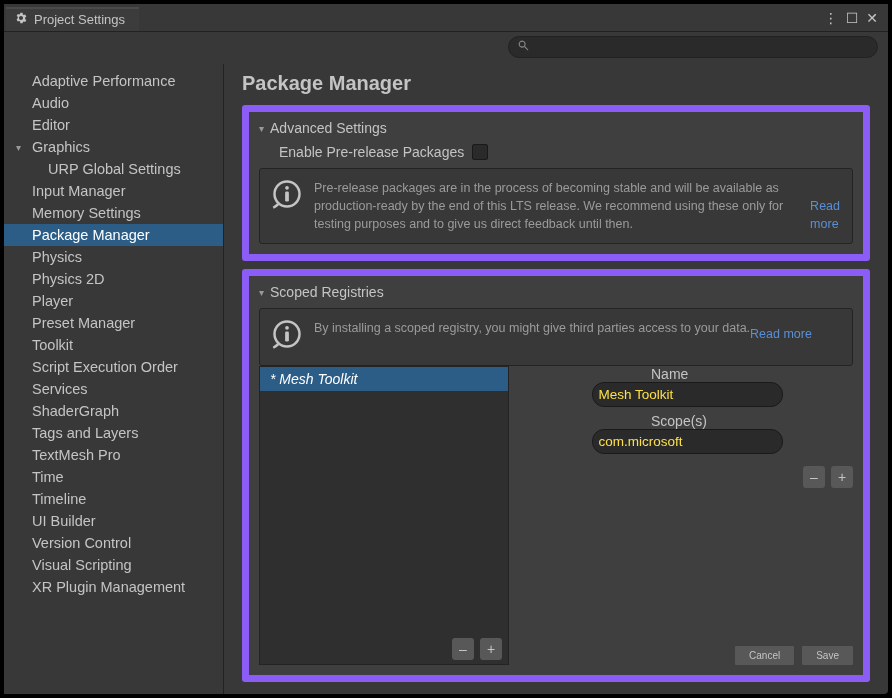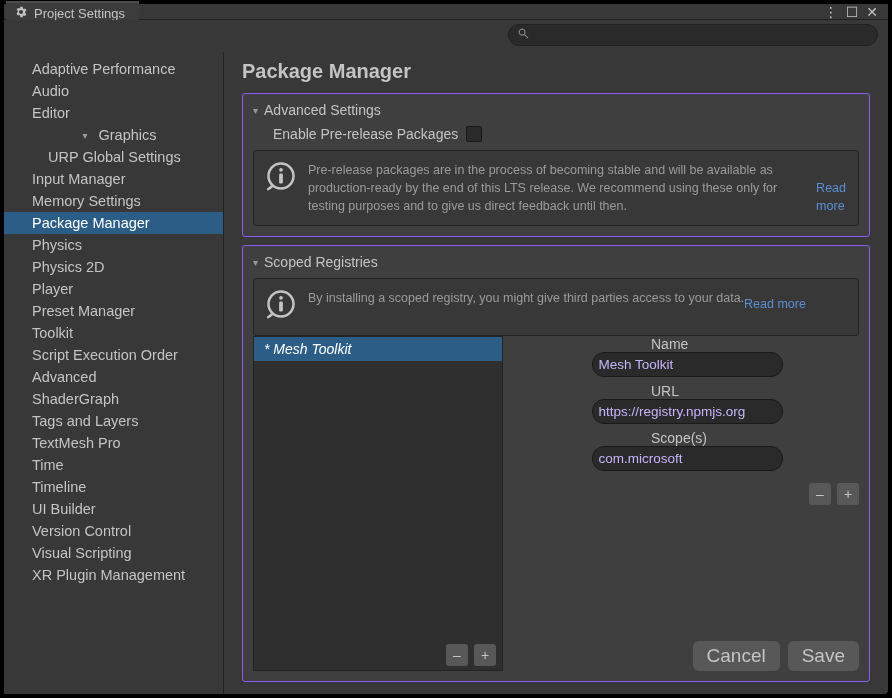--- a/index.html
+++ b/index.html
@@ -1,60 +1,60 @@
 <!DOCTYPE html>
 <html><head>
 <meta charset="utf-8">
 <style>
   * { box-sizing: border-box; margin: 0; padding: 0; font-family: -apple-system, "Segoe UI", Arial, sans-serif; }
   body { background: #000; width: 892px; height: 698px; overflow: hidden; }
   .window { background: #383838; width: 884px; height: 690px; margin: 4px; border-radius: 4px; display: flex; flex-direction: column; box-shadow: 0 0 4px #000; }
-  .titlebar { display: flex; align-items: center; height: 16px; background: #383838; border-bottom: 1px solid #222; }
+  .titlebar { display: flex; align-items: center; height: 28px; background: #383838; border-bottom: 1px solid #222; }
   .tab { display: flex; align-items: center; gap: 6px; background: #3c3c3c; color: #c4c4c4; height: 24px; padding: 0 14px 0 8px; font-size: 13px; margin: 2px 0 0 2px; border-top: 2px solid #4a4a4a; }
   .tab svg { width: 14px; height: 14px; }
   .titlebar-spacer { flex: 1; }
   .titlebar-btns { display: flex; gap: 8px; padding-right: 10px; color: #c4c4c4; }
   .titlebar-btns span { cursor: pointer; font-size: 14px; }
   .searchbar-row { display:flex; justify-content:flex-end; padding: 4px 10px 6px 10px; background:#383838; }
   .searchbar { display:flex; align-items:center; width: 370px; height:22px; background:#2a2a2a; border:1px solid #222; border-radius:12px; padding:0 8px; }
   .searchbar svg { width:13px; height:13px; fill:#888; }
   .searchbar input { flex:1; background:transparent; border:none; outline:none; color:#c4c4c4; font-size:12px; margin-left:6px; }
   .body { flex:1; display:flex; }
   .sidebar { width: 220px; background:#383838; padding: 6px 0; overflow:hidden; color:#c4c4c4; font-size:14.5px; border-right: 1px solid #222; }
   .side-item { display:flex; align-items:center; padding: 2px 0 2px 28px; cursor:pointer; height:22px; }
   .side-item.child { padding-left: 44px; }
   .side-item.selected { background:#2c5d87; color:#fff; }
-  .side-item.foldable { padding-left: 12px; position:relative;justify-content:center; }
+  .side-item.foldable { padding-left: 12px; position:relative; }
   .side-item.foldable::before { content:"▾"; font-size:10px; color:#999; margin-right:6px; width:10px; display:inline-block; }
   .main { flex:1; padding: 8px 18px 12px 18px; overflow:auto; display:flex; flex-direction:column; gap:8px; }
   .main h1 { color:#c4c4c4; font-size:20px; font-weight:600; margin-bottom:2px; }
-  .panel { background:#3f3f3f; border:1px solid #8b5cf6; border-radius:3px; padding: 8px 10px 10px 10px; }
+  .panel { background:#3f3f3f; border:7px solid #8b5cf6; border-radius:3px; padding: 8px 10px 10px 10px; }
   .panel-header { display:flex; align-items:center; gap:6px; color:#c4c4c4; font-size:14px; margin-bottom:8px; cursor:pointer; }
   .panel-header::before { content:"▾"; font-size:10px; color:#999; }
   .checkbox-row { display:flex; align-items:flex-end; gap:8px; color:#c4c4c4; font-size:14px; padding-left: 20px; margin-bottom:8px; }
   .checkbox { width:16px; height:16px; background:#2a2a2a; border:1px solid #1a1a1a; border-radius:2px; cursor:pointer; }
   .infobox { display:flex; align-items:flex-start; gap:12px; background:#383838; border:1px solid #232323; border-radius:3px; padding:10px 12px; color:#9b9b9b; font-size:12.5px; line-height:1.45; }
   .infobox-icon { width:30px; height:30px; flex-shrink:0; }
   .infobox-content { flex:1; display:flex; flex-direction:row; }
   .readmore { color:#5a8fd6; font-size:12.5px; align-self:flex-end; margin-top:6px; cursor:pointer; }
   .registry-body { display:flex; gap:12px; margin-top:0; }
   .registry-list { width:250px; background:#2f2f2f; border:1px solid #232323; display:flex; flex-direction:column; }
   .registry-item { padding:4px 10px; color:#c4c4c4; font-size:14px; font-style:italic; cursor:pointer; }
   .registry-item.selected { background:#2c5d87; color:#fff; }
   .registry-list-spacer { flex:1; }
   .list-btns { display:flex; gap:6px; justify-content:flex-end; padding:4px 6px; }
   .sq-btn { width:22px; height:22px; background:#585858; color:#c4c4c4; border:none; border-radius:3px; font-size:14px; cursor:pointer; line-height:1; }
   .registry-form { flex:1; display:flex; flex-direction:column; }
   .form-row { display:flex; align-items:center; margin-bottom:6px;flex-direction:column; }
   .form-row label { width:72px; color:#c4c4c4; font-size:14px; }
-  .form-row input { flex:1; background:#2a2a2a; border:1px solid #1a1a1a; color:#c4b5fd; font-size:13.5px; padding:4px 6px; border-radius:12px; outline:none; }
+  .form-row input { flex:1; background:#2a2a2a; border:1px solid #1a1a1a; color:#fde047; font-size:13.5px; padding:4px 6px; border-radius:12px; outline:none; }
   .scope-btn-row { display:flex; justify-content:flex-end; gap:6px; margin-top:6px; }
   .form-spacer { flex:1; }
   .action-row { display:flex; justify-content:flex-end; gap:8px; margin-top:6px; }
-  .btn { background:#585858; color:#c4c4c4; border:none; border-radius:6px; font-size:19px; padding:4px 14px; cursor:pointer; }
+  .btn { background:#585858; color:#c4c4c4; border:none; border-radius:1px; font-size:10px; padding:4px 14px; cursor:pointer; }
 </style>
 </head>
 <body>
 
 <div class="window">
 
   <div class="titlebar">
     <div class="tab">
       <span>
         <svg viewBox="0 0 24 24" fill="#c4c4c4">
@@ -120,21 +120,21 @@
         <div class="side-item">
           <span>Preset Manager</span>
         </div>
         <div class="side-item">
           <span>Toolkit</span>
         </div>
         <div class="side-item">
           <span>Script Execution Order</span>
         </div>
         <div class="side-item">
-          <span>Advanced</span>
+          <span>Services</span>
         </div>
         <div class="side-item">
           <span>ShaderGraph</span>
         </div>
         <div class="side-item">
           <span>Tags and Layers</span>
         </div>
         <div class="side-item">
           <span>TextMesh Pro</span>
         </div>
@@ -215,24 +215,20 @@
               <button class="sq-btn">+</button>
             </div>
           </div>
 
           <div class="registry-form">
             <div class="form-row">
               <label>Name</label>
               <input type="text" value="Mesh Toolkit" style="">
             </div>
             <div class="form-row">
-              <label>URL</label>
-              <input type="text" value="https://registry.npmjs.org" style="">
-            </div>
-            <div class="form-row">
               <label>Scope(s)</label>
               <input type="text" value="com.microsoft" style="">
             </div>
             <div class="scope-btn-row">
               <button class="sq-btn">–</button>
               <button class="sq-btn">+</button>
             </div>
             <div class="form-spacer"></div>
             <div class="action-row">
               <button class="btn">Cancel</button>

